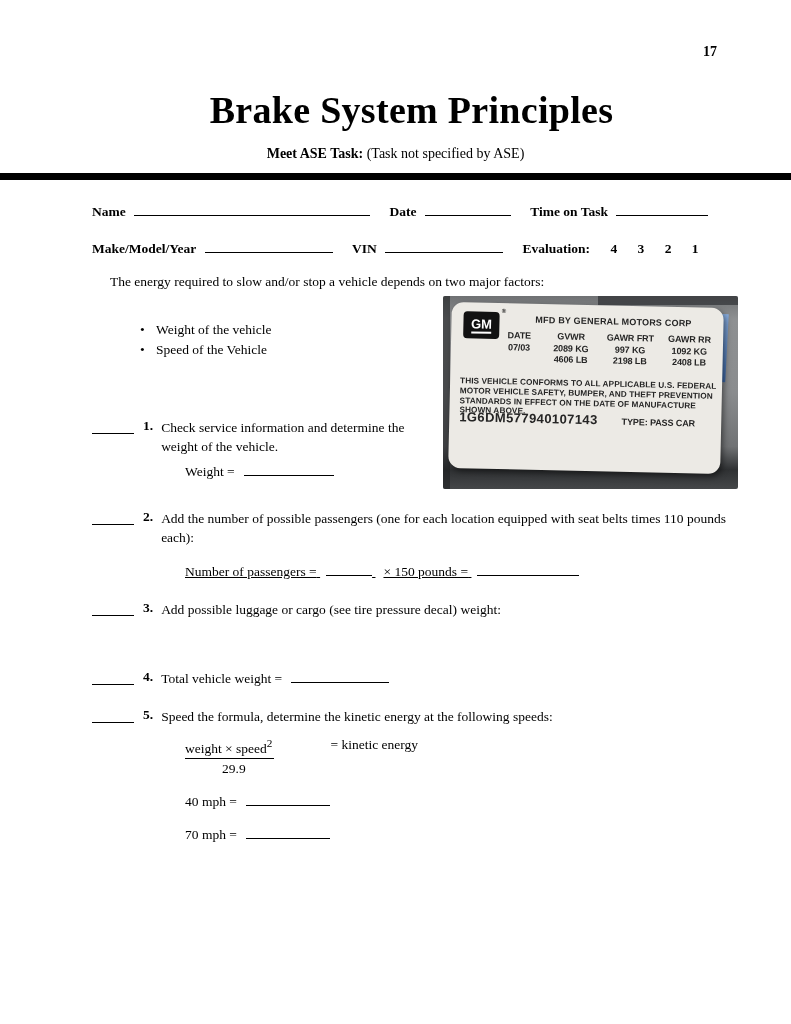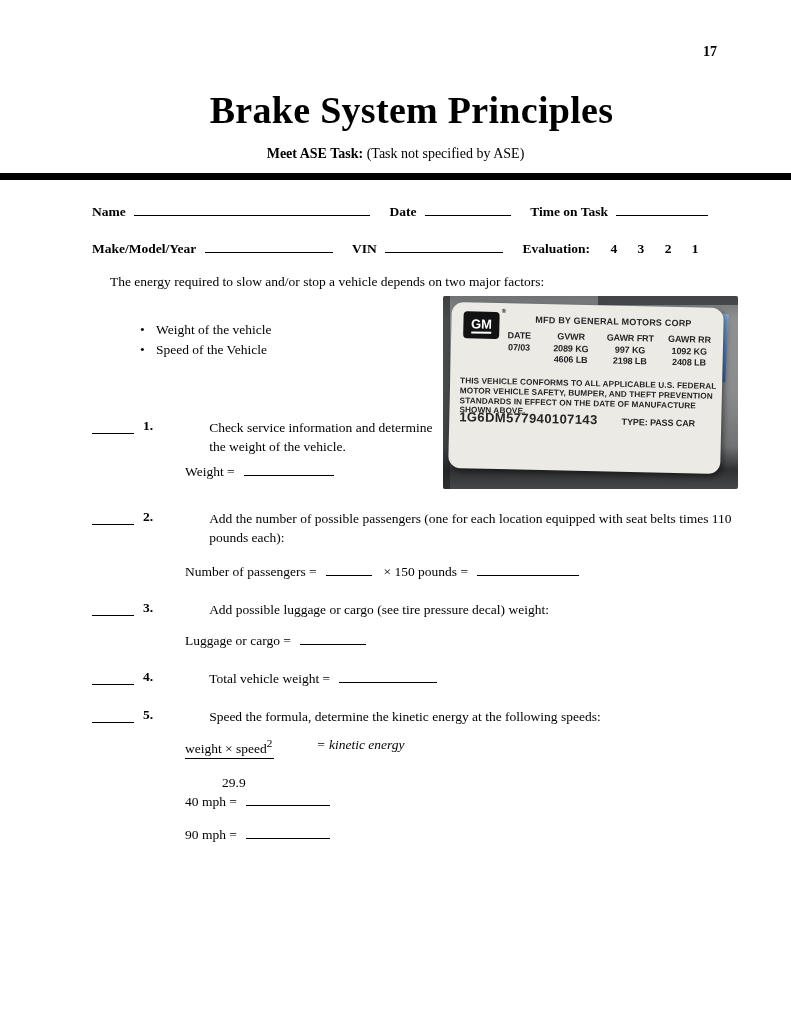--- a/index.html
+++ b/index.html
@@ -27,27 +27,27 @@
   .gap22 { margin-left:16px; }
   .evalnum { font-weight:bold; margin-left:17px; }
   
   .intro { top:274px; left:110px; width:620px; }
   .bullets { top:320px; left:140px; line-height:19.5px; }
   .bullet-dot { display:inline-block; width:16px; }
   
   .task { left:92px; display:flex; align-items:flex-start; }
   .task-blank { width:42px; border-bottom:1.4px solid #000; height:14px; margin-right:9px; margin-top:2px; flex:none; }
   .task-num { font-weight:bold; margin-right:8px; flex:none; }
-  .task-text { line-height:19px;margin-left:48px; }
+  .task-text { line-height:19px; }
   .subline { left:185px; white-space:nowrap; }
   
   .formula { top:737px; left:185px; display:flex; align-items:flex-start; }
   .frac-num { border-bottom:1.6px solid #000; padding:0 2px 1px 0; }
-  .frac-den { padding-left:37px; margin-top:16px; }
-  .frac-eq  { margin-left:42px;font-style:italic; }
+  .frac-den { padding-left:37px; margin-top:2px; }
+  .frac-eq  { margin-left:56px; }
   
   .photo {
     top:296px; left:443px; width:295px; height:193px; border-radius:2px; overflow:hidden;
     background:linear-gradient(180deg,#6f7173 0%,#8e9092 12%,#8a8c8e 50%,#707274 78%,#2f3133 90%,#454749 100%);
   }
   .photo-leftshade { position:absolute; left:0; top:0; width:7px; height:100%; background:rgba(28,30,32,.6); }
   .photo-topshade { position:absolute; right:0; top:0; width:140px; height:9px; background:rgba(28,30,32,.55); }
   .blue-sliver { position:absolute; left:273px; top:18px; width:11px; height:68px;
     background:linear-gradient(180deg,#86abdc,#3c67a6); transform:rotate(3deg); }
   .vlabel {
@@ -160,35 +160,31 @@
   <div class="abs subline" style="top:462px;">
     <span>Weight =</span>
     <span class="blank" style="width:90px; margin-left:6px;"></span>
   </div>
 
   <div class="abs task" style="top:509px; width:680px;">
     <span class="task-blank"></span>
     <span class="task-num">2.</span>
     <span class="task-text" style="width:600px;">Add the number of possible passengers (one for each location equipped with seat belts times 110 pounds each):</span>
   </div>
-  <div class="abs subline" style="top:562px;">
+  <div class="abs subline" style="top:562px;text-decoration:underline;">
     <span>Number of passengers =</span>
     <span class="blank" style="width:46px; margin-left:6px;"></span>
     <span style="margin-left:8px;">× 150 pounds =</span>
     <span class="blank" style="width:102px; margin-left:6px;"></span>
   </div>
 
   <div class="abs task" style="top:600px; width:680px;">
     <span class="task-blank"></span>
     <span class="task-num">3.</span>
     <span class="task-text">Add possible luggage or cargo (see tire pressure decal) weight:</span>
-  </div>
-  <div class="abs subline" style="top:631px;">
-    <span>Luggage or cargo =</span>
-    <span class="blank" style="width:66px; margin-left:6px;"></span>
   </div>
 
   <div class="abs task" style="top:669px; width:680px;">
     <span class="task-blank"></span>
     <span class="task-num">4.</span>
     <span class="task-text">
       <span>Total vehicle weight =</span>
       <span class="blank" style="width:98px; margin-left:5px;"></span>
     </span>
   </div>
@@ -205,17 +201,17 @@
       <span class="frac-den" style="display:block;">29.9</span>
     </span>
     <span class="frac-eq">= kinetic energy</span>
   </div>
 
   <div class="abs subline" style="top:792px;">
     <span>40 mph =</span>
     <span class="blank" style="width:84px; margin-left:6px;"></span>
   </div>
   <div class="abs subline" style="top:825px;">
-    <span>90 mph =</span>
+    <span>70 mph =</span>
     <span class="blank" style="width:84px; margin-left:6px;"></span>
   </div>
 
 </div>
 
 </body></html>

